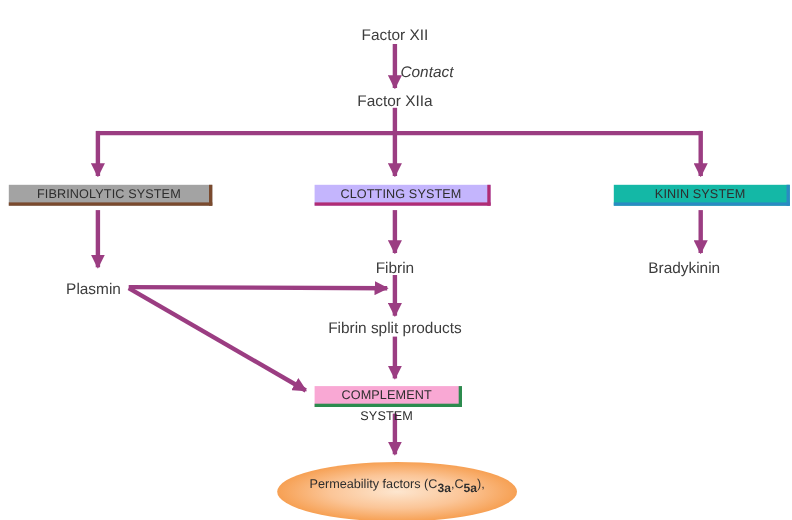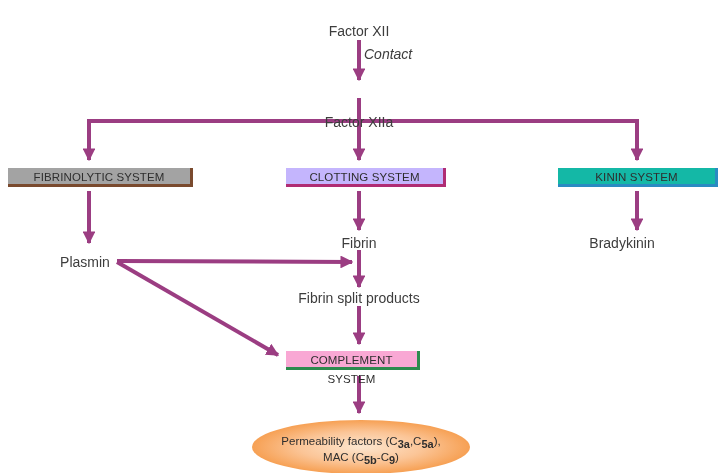--- a/index.html
+++ b/index.html
@@ -53,31 +53,30 @@
     <line x1="117" y1="261" x2="352" y2="262" marker-end="url(#ah)"></line>
     <line x1="117" y1="262" x2="278" y2="355" marker-end="url(#ah)"></line>
 
     <line x1="359" y1="250" x2="359" y2="287" marker-end="url(#ah)"></line>
     <line x1="359" y1="306" x2="359" y2="344" marker-end="url(#ah)"></line>
     <line x1="359" y1="376" x2="359" y2="413" marker-end="url(#ah)"></line>
   </g>
 </svg>
 
 <div class="lbl" style="left:359px; top:24px;">Factor XII</div>
-<div class="lbl italic" style="left:364px; top:47px;">Contact</div>
-<div class="lbl" style="left:359px; top:84px;margin-top:31px;">Factor XIIa</div>
+<div class="lbl italic" style="left:364px; top:58px;">Contact</div>
+<div class="lbl" style="left:359px; top:84px;">Factor XIIa</div>
 
 <div class="sysbox" id="box-fibrinolytic">FIBRINOLYTIC SYSTEM</div>
 <div class="sysbox" id="box-clotting">CLOTTING SYSTEM</div>
 <div class="sysbox" id="box-kinin">KININ SYSTEM</div>
 
 <div class="lbl" style="left:85px; top:255px;">Plasmin</div>
 <div class="lbl" style="left:359px; top:236px;">Fibrin</div>
 <div class="lbl" style="left:622px; top:236px;">Bradykinin</div>
 <div class="lbl" style="left:359px; top:291px;">Fibrin split products</div>
 
 <div class="sysbox" id="box-complement">COMPLEMENT SYSTEM</div>
 
 <div id="ellipse"></div>
 <div id="ellipse-text">
   <div><span>Permeability factors (C</span><sub>3a</sub><span>,C</span><sub>5a</sub><span>),</span></div>
-  <div><span>MAC (C</span><sub>5b</sub><span>-C</span><sub>9</sub><span>)</span></div>
 </div>
 
 </body></html>

